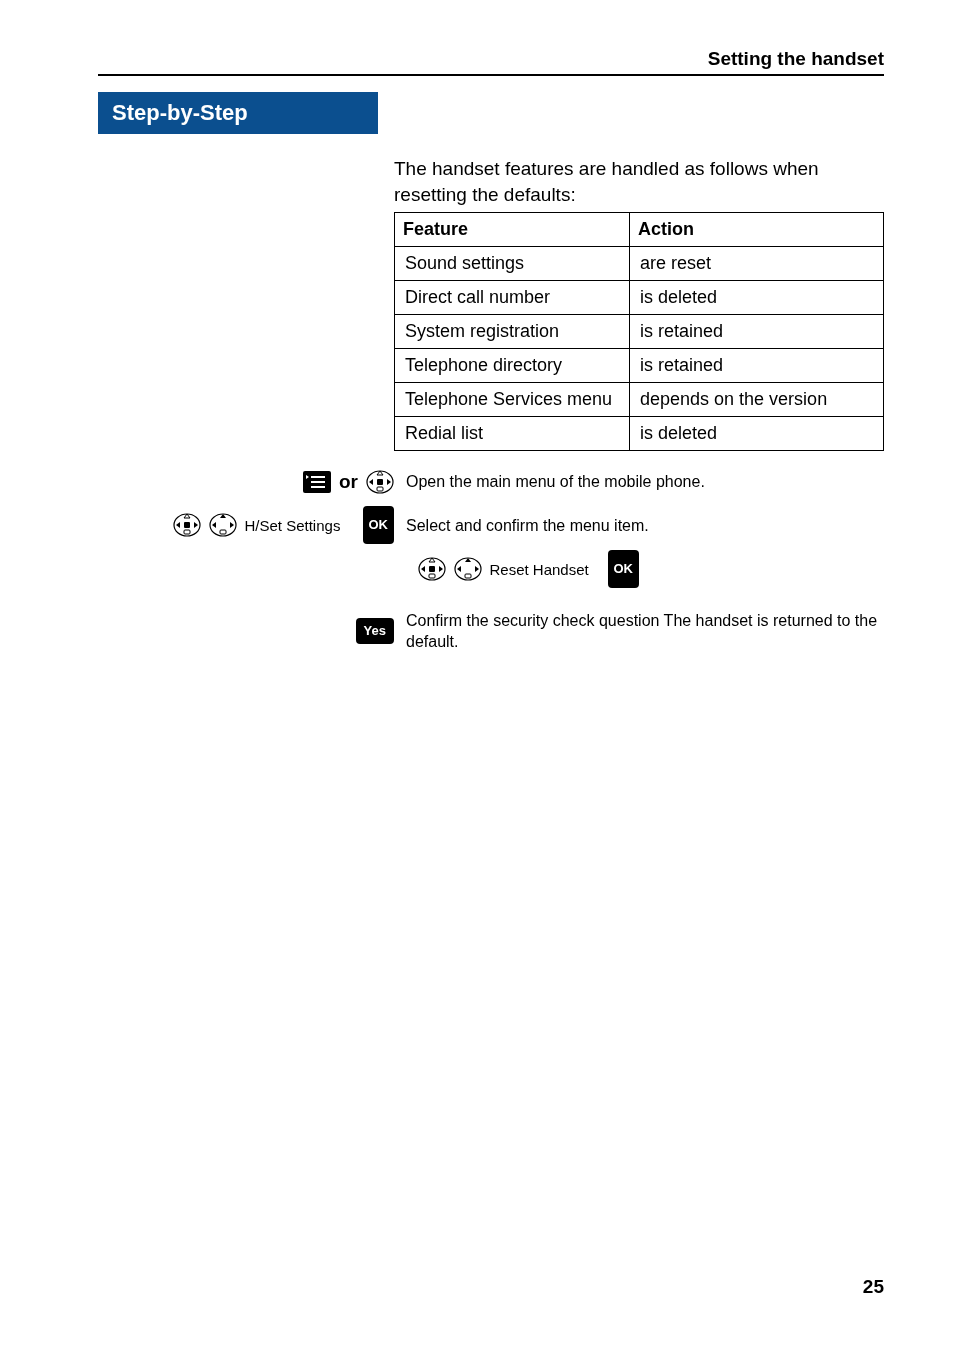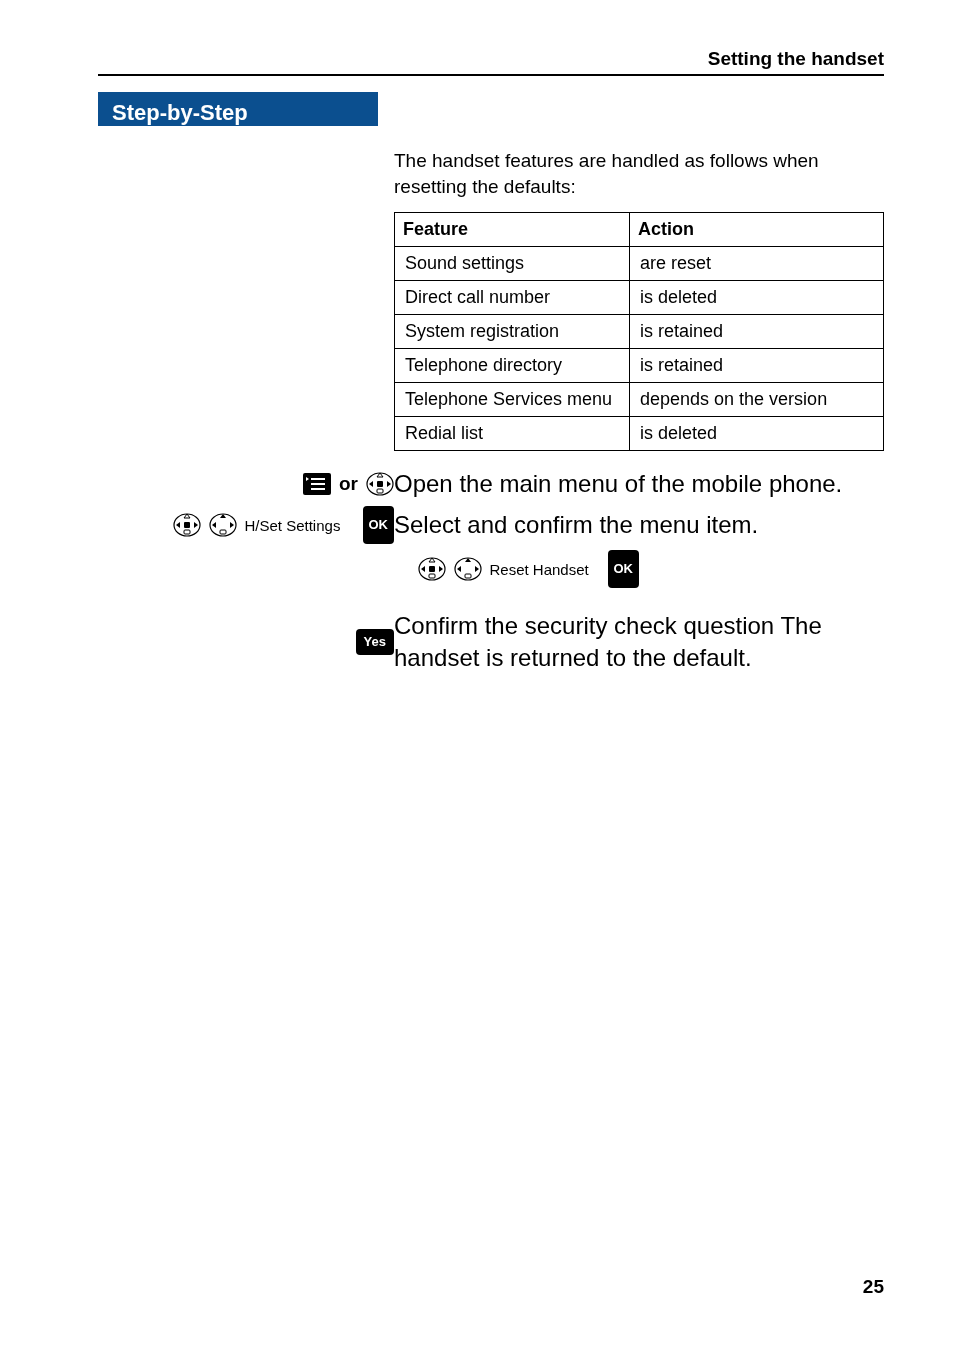--- a/index.html
+++ b/index.html
@@ -1,31 +1,31 @@
 <!DOCTYPE html>
 <html><head>
 <meta charset="utf-8">
 <style>
   * { box-sizing: border-box; margin: 0; padding: 0; }
   html, body { width: 954px; height: 1352px; background: #fff; font-family: Arial, Helvetica, sans-serif; color: #000; }
   .page { position: relative; width: 954px; height: 1352px; }
   .header { position: absolute; top: 48px; right: 70px; font-weight: bold; font-size: 19px; }
   .header-rule { position: absolute; top: 74px; left: 98px; right: 70px; height: 2px; background: #000; }
-  .sbs-bar { position: absolute; top: 92px; left: 98px; width: 280px; height: 34px; background: #0b4f8f; color: #fff; font-weight: bold; font-size: 22px; padding: 8px 14px; }
-  .intro { position: absolute; top: 148px; left: 394px; right: 70px; font-size: 19px; line-height: 1.35; }
+  .sbs-bar { position: absolute; top: 92px; left: 98px; width: 280px; height: 42px; background: #0b4f8f; color: #fff; font-weight: bold; font-size: 22px; padding: 8px 14px; }
+  .intro { position: absolute; top: 156px; left: 394px; right: 70px; font-size: 19px; line-height: 1.35; }
   table.feat { position: absolute; top: 212px; left: 394px; border-collapse: collapse; width: 490px; }
   table.feat th, table.feat td { border: 1px solid #000; padding: 6px 10px; font-size: 18px; text-align: left; vertical-align: middle; }
   table.feat th { font-weight: bold; padding-left: 8px; }
   table.feat th:first-child, table.feat td:first-child { width: 235px; }
 
   .step-row { position: absolute; left: 98px; right: 70px; display: flex; align-items: center; }
   .controls { width: 296px; display: flex; align-items: center; justify-content: flex-end; gap: 8px; flex-shrink: 0; }
   .controls .label { font-size: 15px; }
   .controls .or { font-weight: bold; font-size: 19px; }
-  .desc { margin-left: 0; font-size: 24px; line-height: 1.33; flex: 1; }
+  .desc { margin-left: 12px; font-size: 16px; line-height: 1.33; flex: 1; }
 
   .row1 { top: 468px; }
   .row2 { top: 506px; }
   .row3 { top: 550px; flex-direction: column; }
   .row4 { top: 610px; }
 
   .menu-icon {
     width: 28px; height: 22px; background: #000; position: relative; border-radius: 2px;
   }
   .menu-icon::before {

